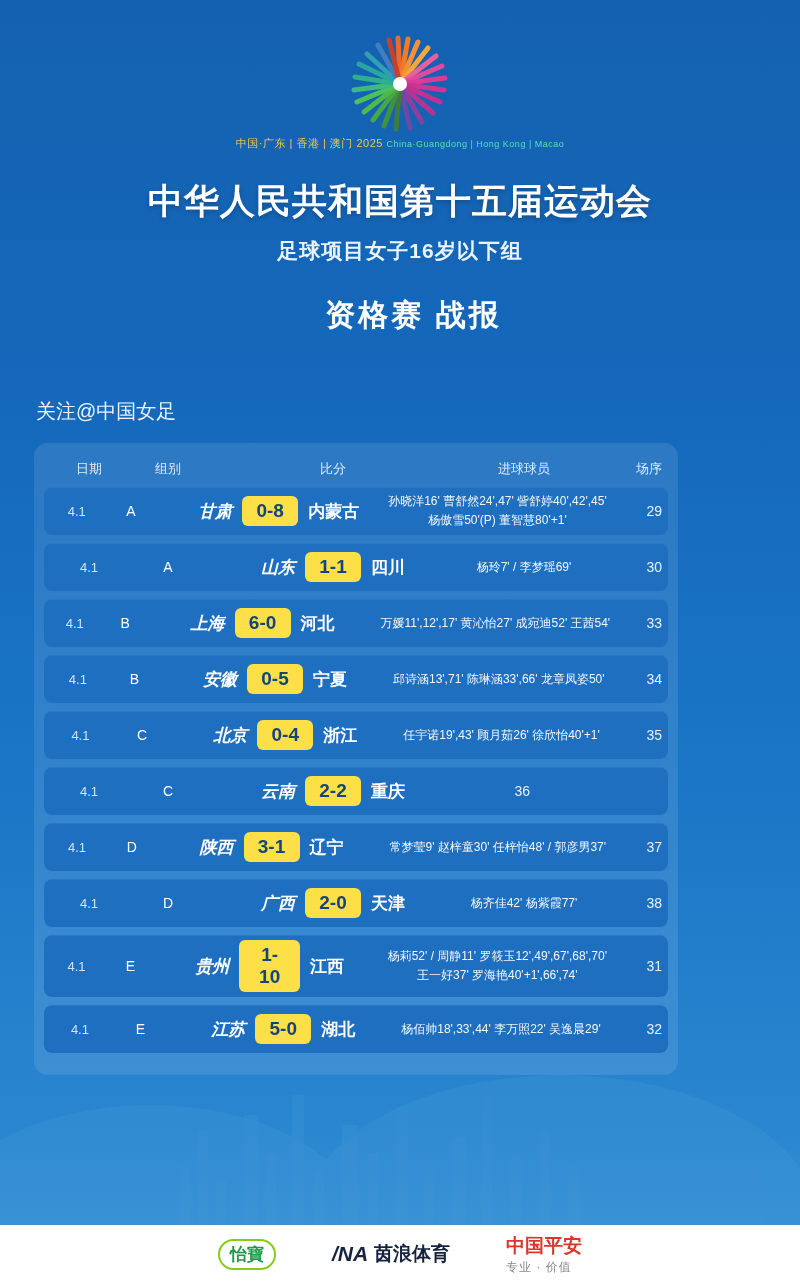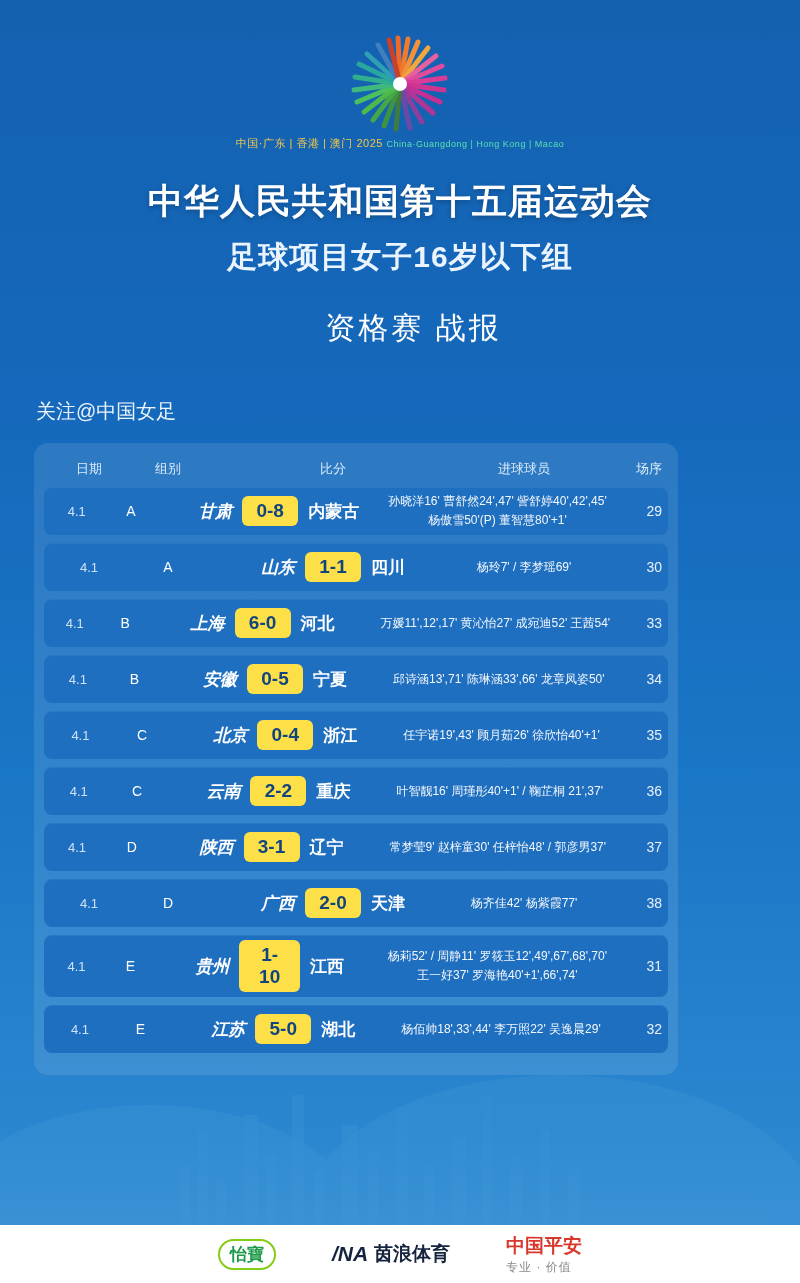--- a/index.html
+++ b/index.html
@@ -79,29 +79,29 @@
     color: #ffffff;
   }
   .t1 {
     font-size: 35px;
     font-weight: bold;
     letter-spacing: 1px;
     text-shadow: 0 2px 5px rgba(0,0,0,0.25);
   }
   .t2 {
     margin-top: 12px;
-    font-size: 30px;
+    font-size: 21px;
     font-weight: bold;
     color: #eaf4ff;
     letter-spacing: 1px;
   }
   .t3 {
     margin-top: 30px;
     font-size: 30px;
-    font-weight: normal;
+    font-weight: bold;
     letter-spacing: 3px;
     margin-left: 27px;
   }
   .follow {
     position: absolute;
     top: 398px;
     left: 36px;
     font-size: 20px;
     color: #eaf3fd;
   }
@@ -378,23 +378,20 @@
     </div>
 
     <div class="row">
       <div class="c-date">4.1</div>
       <div class="c-group">C</div>
       <div class="matchup">
         <div class="team left">云南</div>
         <div class="score">2-2</div>
         <div class="team right">重庆</div>
       </div>
-      <div class="scorers">
-        <div>叶智靓16' 周瑾彤40'+1' / 鞠芷桐 21',37'</div>
-      </div>
       <div class="c-no">36</div>
     </div>
 
     <div class="row">
       <div class="c-date">4.1</div>
       <div class="c-group">D</div>
       <div class="matchup">
         <div class="team left">陕西</div>
         <div class="score">3-1</div>
         <div class="team right">辽宁</div>

